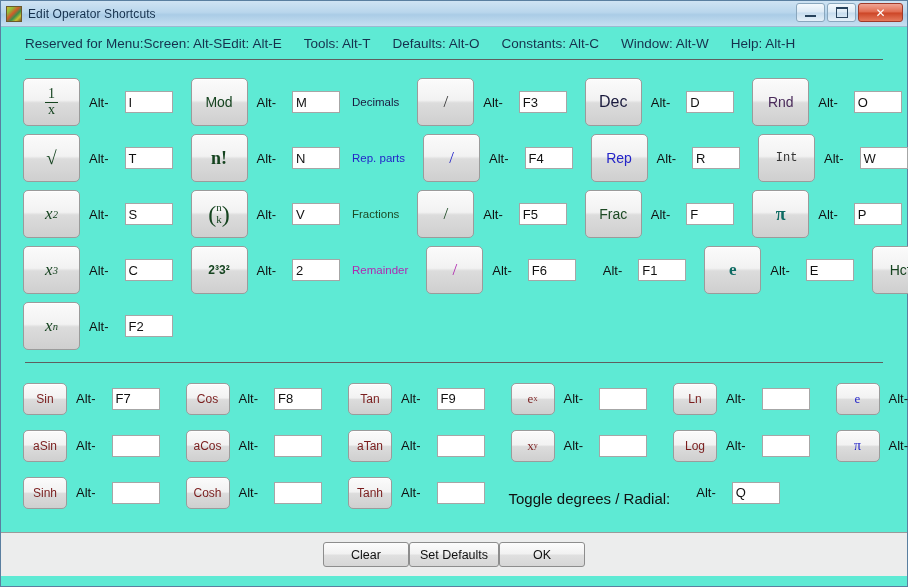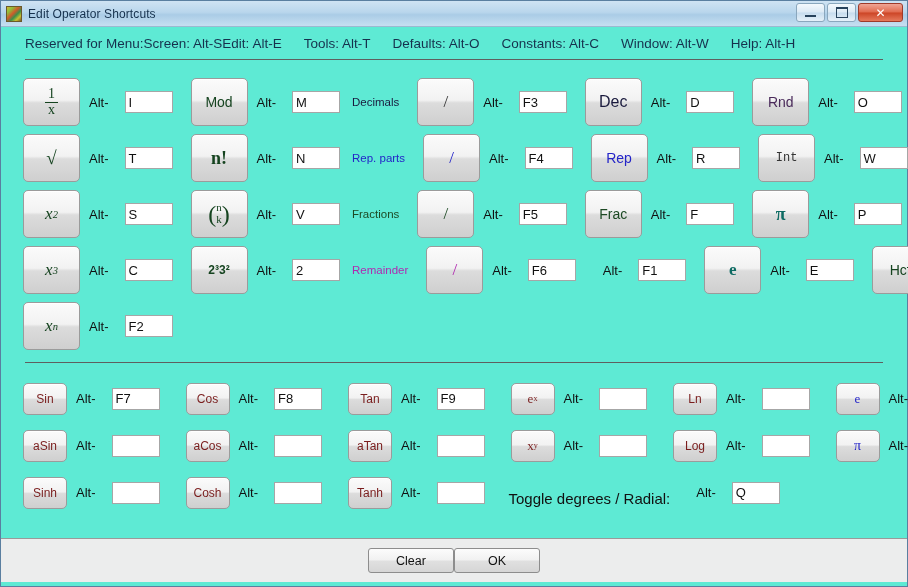--- a/index.html
+++ b/index.html
@@ -95,21 +95,21 @@
   .binom .par{font-size:24px;line-height:.85;}
   .binom .stack{display:inline-flex;flex-direction:column;align-items:center;font-size:11px;line-height:1.05;}
   sup{font-size:.62em;vertical-align:super;}
 
   
   .trigrow{display:flex;align-items:center;height:47px;padding-left:22px;}
   .toggle-lbl{font-size:15px;color:#111;margin-left:24px;white-space:nowrap;margin-top:12px;}
 
   
   .footer{
-    position:absolute;left:0;right:0;bottom:4px;height:43px;
+    position:absolute;left:0;right:0;bottom:10px;height:43px;
     border-top:1px solid #9a9a9a;background:#eceded;
     display:flex;align-items:center;justify-content:center;
   }
   .fbtn{
     min-width:86px;height:25px;box-sizing:border-box;padding:0 10px;
     border:1px solid #8d8d8d;border-radius:3px;
     background:linear-gradient(to bottom,#fcfcfc 0%,#f1f1f1 48%,#e0e0e0 52%,#d6d6d6 100%);
     font-size:12.5px;color:#111;display:flex;align-items:center;justify-content:center;
     font-family:"Liberation Sans",sans-serif;
   }
@@ -512,16 +512,17 @@
       <span class="toggle-lbl">Toggle degrees / Radial:</span>
       <span class="lbl-alt" style="margin-left:26px">Alt-</span>
       <div class="inp">
           <span>Q</span>
         </div>
     </div>
   </div>
 
   <div class="footer">
     <div class="fbtn">Clear</div>
+    <div class="fbtn">Set Defaults</div>
     <div class="fbtn">OK</div>
   </div>
 
 </div>
 
 </body></html>

